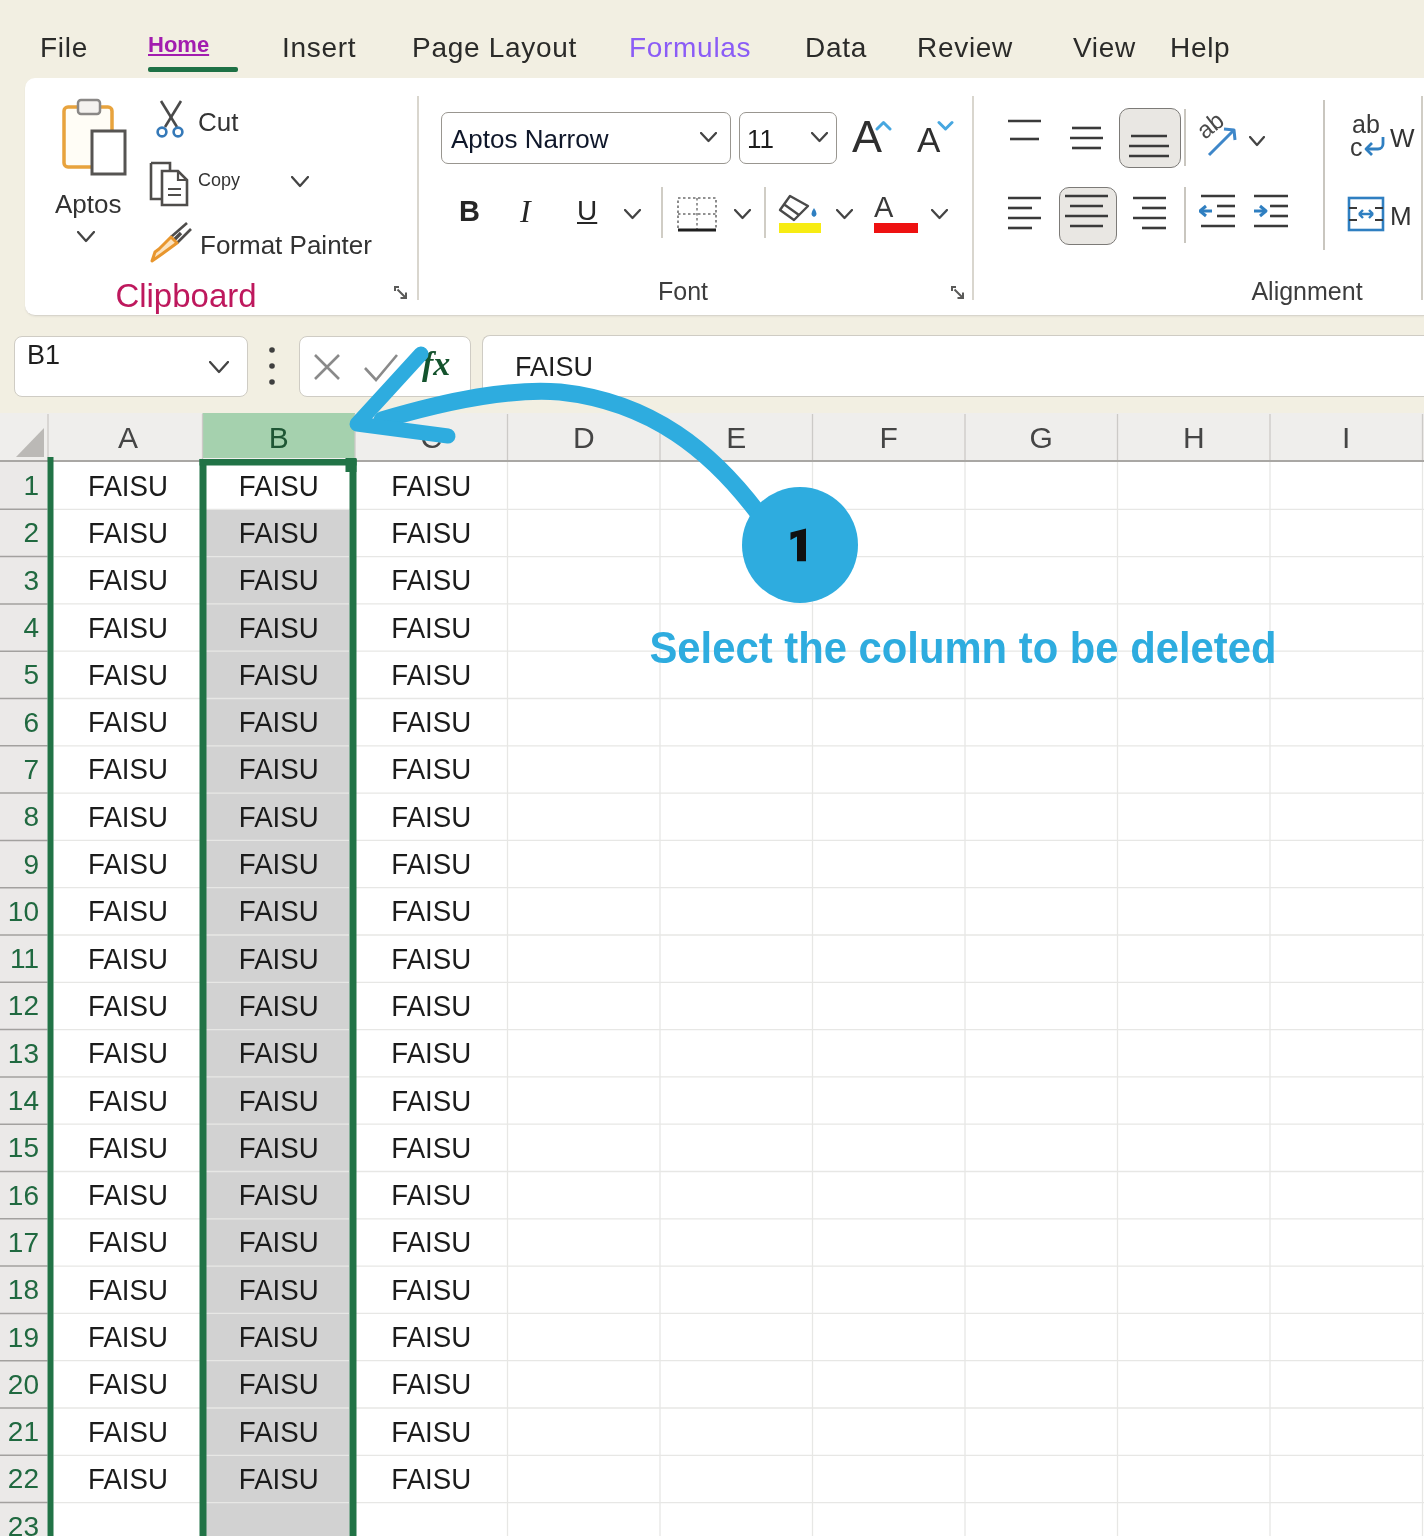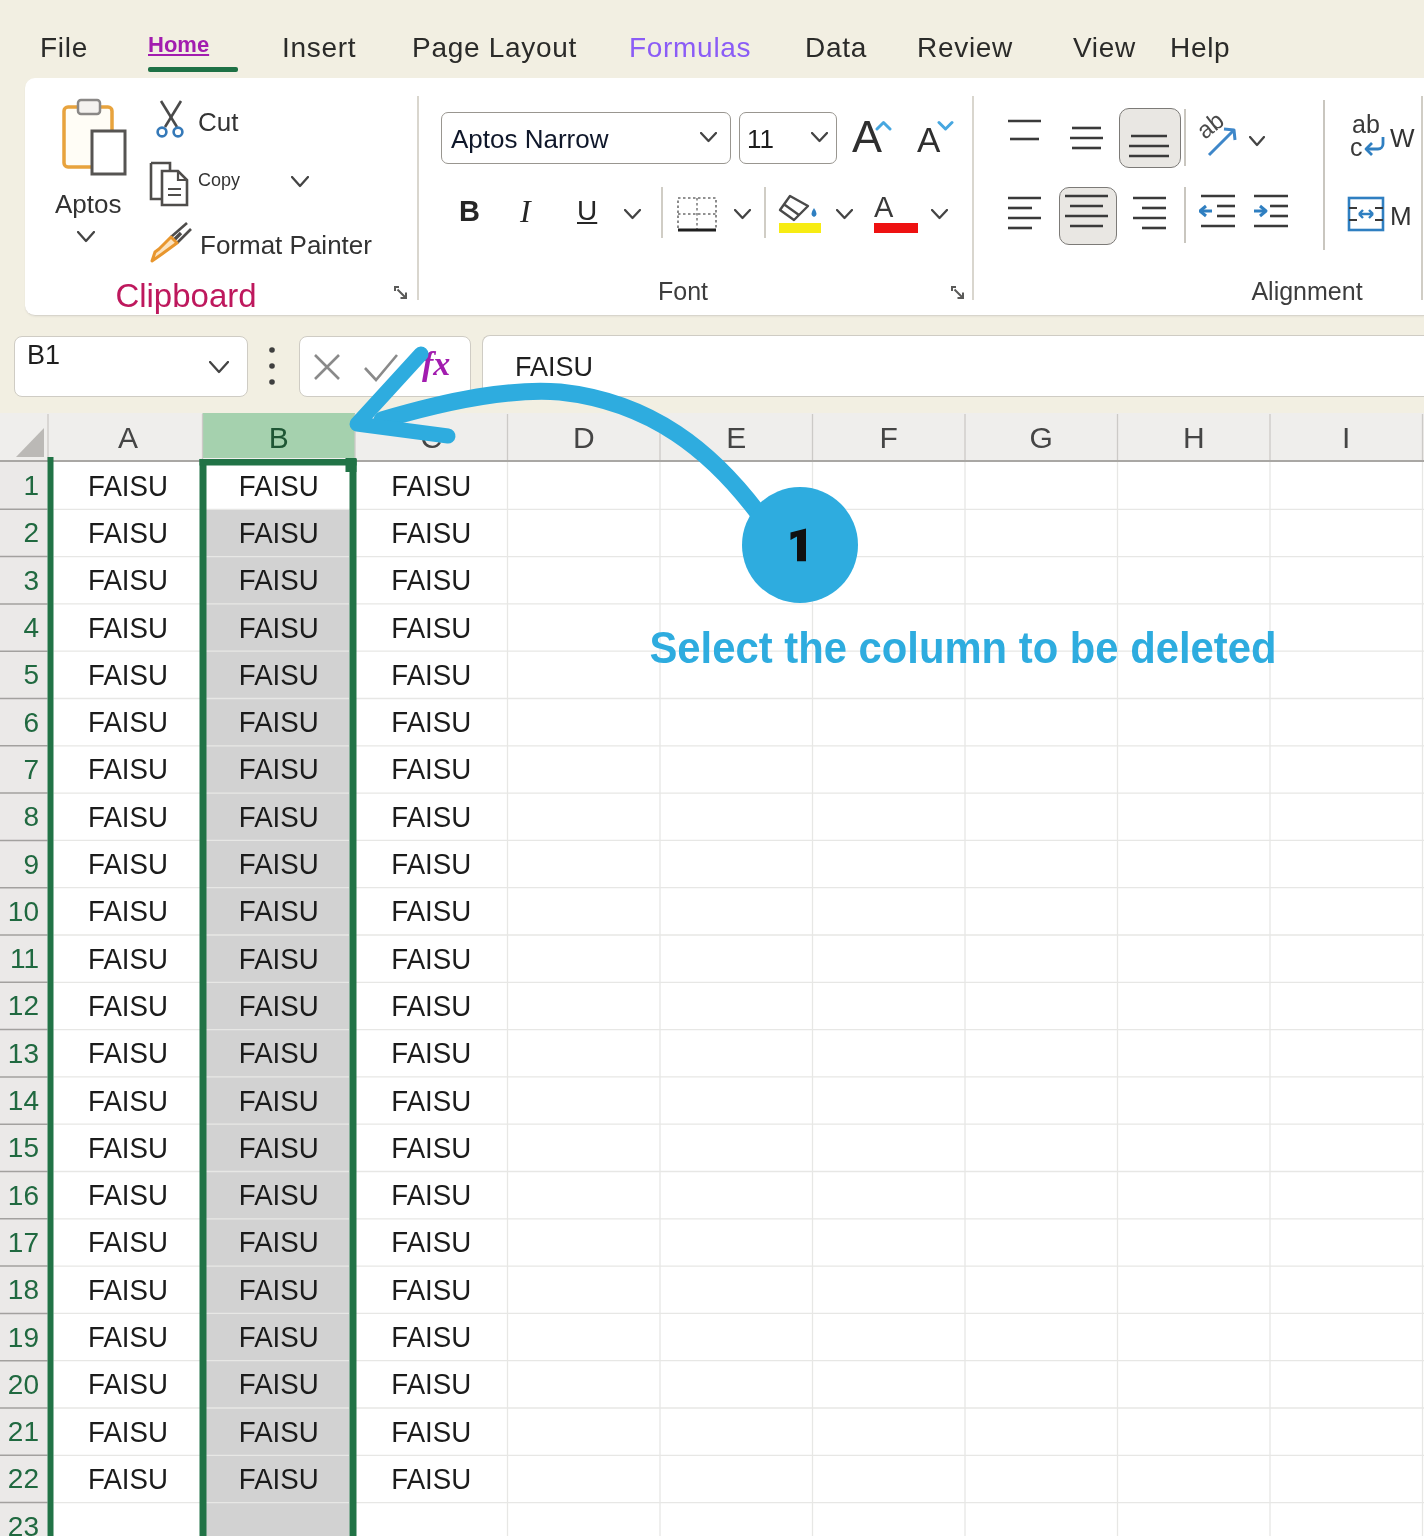--- a/index.html
+++ b/index.html
@@ -203,21 +203,21 @@
     <circle cx="6" cy="21" r="2.8" fill="#3f3f3f"></circle>
     <circle cx="6" cy="37" r="2.8" fill="#3f3f3f"></circle>
   </svg>
 <div class="a" style="left:299px;top:336px;width:172px;height:61px;background:#fff;border:1.5px solid #cfccc4;border-radius:8px;box-sizing:border-box"></div>
 <svg class="a" style="left:313px;top:353px" width="30" height="30">
     <path d="M2 2 L26 26 M26 2 L2 26" stroke="#8a8a8a" stroke-width="2.6"></path>
   </svg>
 <svg class="a" style="left:363px;top:352px" width="38" height="32">
     <path d="M2 16 L13 28 L34 3" fill="none" stroke="#8a8a8a" stroke-width="2.6"></path>
   </svg>
-<div class="a" style="left:422px;top:344px;font-size:34px;color:#a21caf;font-weight:normal;white-space:nowrap;"><span style="font-family:'Liberation Serif',serif;font-style:italic;font-weight:bold">fx</span></div>
+<div class="a" style="left:422px;top:344px;font-size:34px;color:#14532d;font-weight:normal;white-space:nowrap;"><span style="font-family:'Liberation Serif',serif;font-style:italic;font-weight:bold">fx</span></div>
 <div class="a" style="left:482px;top:335px;width:942px;height:62px;background:#fff;border:1.5px solid #cfccc4;border-right:none;border-radius:8px 0 0 8px;box-sizing:border-box"></div>
 <div class="a" style="left:515px;top:352px;font-size:27px;color:#1f1f1f;font-weight:normal;white-space:nowrap;">FAISU</div>
 <svg class="a" style="left:0;top:413px" width="1424" height="1123">
     <rect x="0" y="0" width="1424" height="49" fill="#efeeec"></rect>
     <rect x="202.5" y="0" width="152.5" height="45" fill="#a5d1ae"></rect>
     <line x1="0" y1="48" x2="1424" y2="48" stroke="#a9a7a4" stroke-width="2"></line>
     <polygon points="44,15 44,44 16,44" fill="#bbb9b6"></polygon>
     <line x1="48" y1="1" x2="48" y2="47" stroke="#cccac7" stroke-width="1.3"></line>
     <line x1="202.5" y1="1" x2="202.5" y2="47" stroke="#cccac7" stroke-width="1.3"></line>
     <line x1="355" y1="1" x2="355" y2="47" stroke="#cccac7" stroke-width="1.3"></line>

